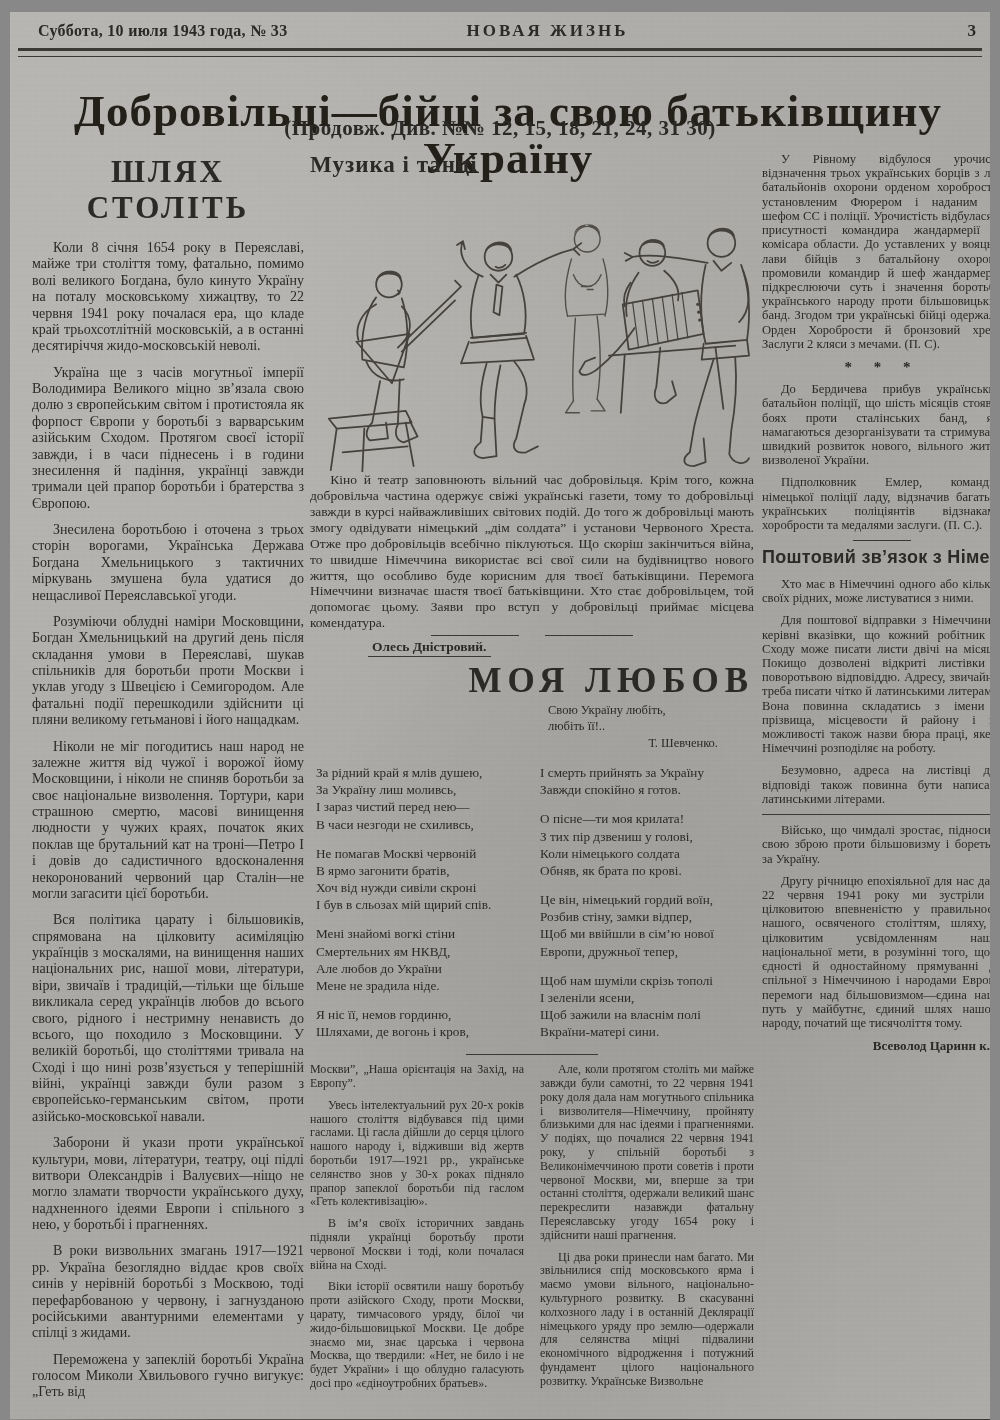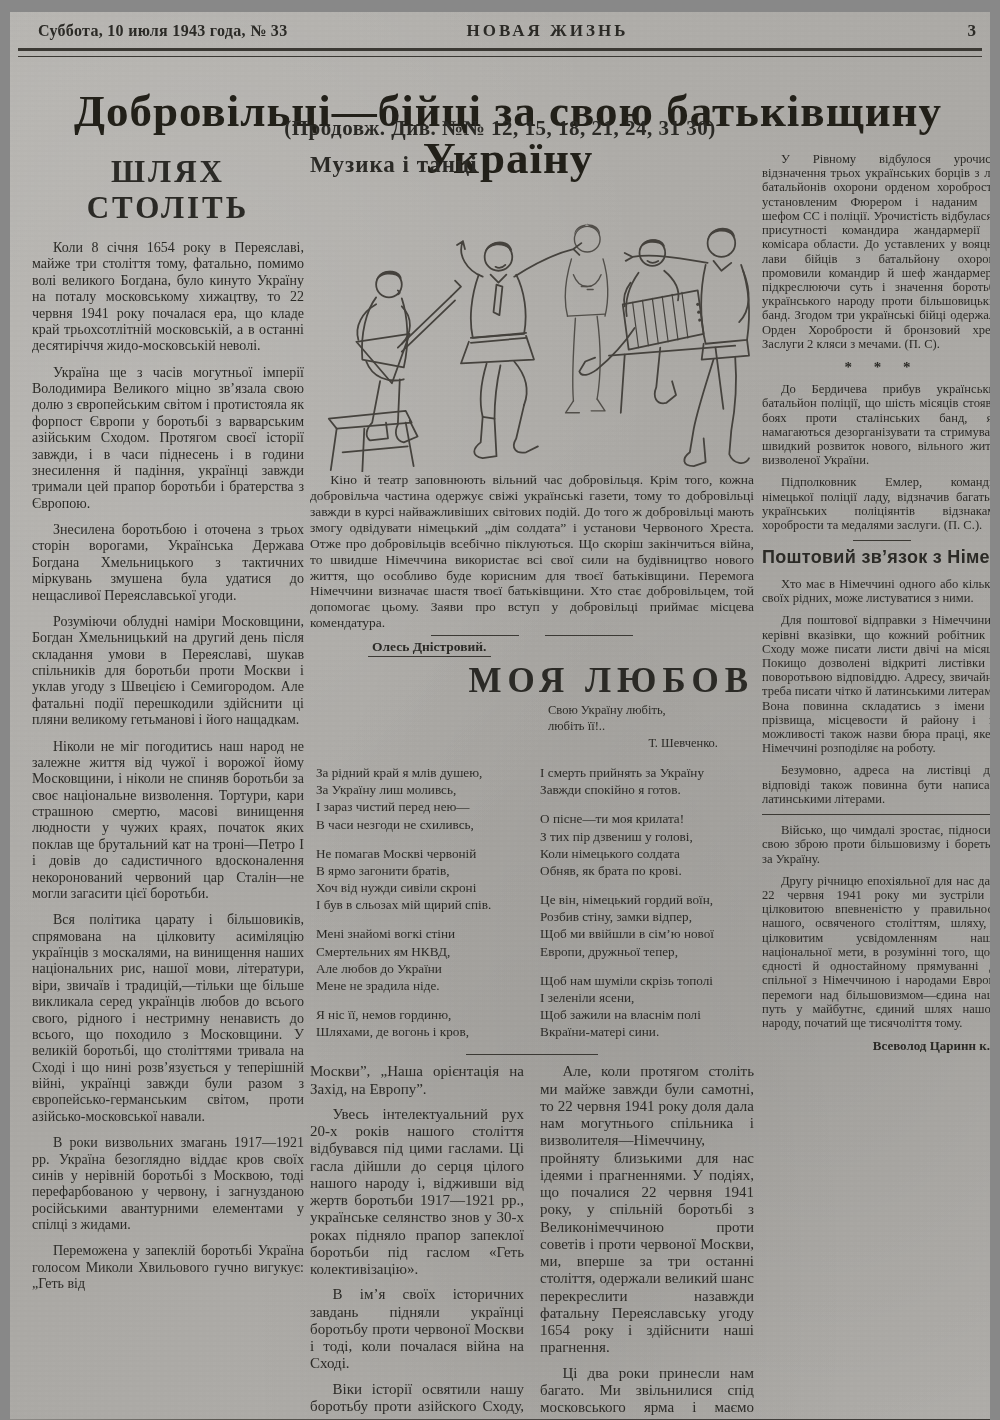--- a/index.html
+++ b/index.html
@@ -59,21 +59,21 @@
   .epigraph { margin:2px 0 0 238px; font-size:12.5px; line-height:1.25; }
   .epi-author { text-align:right; margin-right:36px; margin-top:2px; font-size:12.5px; }
   .poem-cols { display:flex; gap:16px; margin-top:12px; }
   .poem-col { width:50%; font-size:13.2px; line-height:1.3; }
   .poem-col:first-child { padding-left:6px; box-sizing:border-box;font-family:Liberation Serif, serif; }
   .stanza { margin-bottom:12px; }
   .rule-short { width:132px; margin:2px auto 8px; border-top:1.6px solid #3b3934; }
   .rule-short.small { width:58px; margin:2px auto 6px; }
   .bottom-cols { display:flex; gap:16px; margin-top:4px; }
   .bcol { width:50%; }
-  .bcol p { font-size:15px; line-height:1.15; margin-bottom:8px; }
+  .bcol p { font-size:12px; line-height:1.15; margin-bottom:8px; }
   .bcol.cont p:first-child { text-indent:0; }
 
   
   .sans-title { font-family:"Liberation Sans", sans-serif; font-weight:bold;
     font-size:21px; line-height:1.2; text-align:center; margin:0 0 10px;
     letter-spacing:.3px; }
   .sans-title.postal { font-size:18px; text-align:left; margin:2px 0 8px; white-space:nowrap; }
   .col-right p { font-size:12.6px; line-height:1.13; margin-bottom:8px; }
   .stars { text-align:center; font-size:15px; font-weight:bold;
     letter-spacing:9px; margin:0 0 6px; }
@@ -102,20 +102,21 @@
 
   <section class="col col-left">
     <h2>ШЛЯХ СТОЛІТЬ</h2>
     <div>
         <p>Коли 8 січня 1654 року в Переяславі, майже три століття тому, фатально, помимо волі великого Богдана, було кинуто Україну на поталу московському хижацтву, то 22 червня 1941 року почалася ера, що кладе край трьохсотлітній московській, а в останні десятиріччя жидо-московській неволі.</p>
         <p>Україна ще з часів могутньої імперії Володимира Великого міцно зв’язала свою долю з європейським світом і протистояла як форпост Європи у боротьбі з варварським азійським Сходом. Протягом своєї історії завжди, і в часи піднесень і в години знесилення й падіння, українці завжди тримали цей прапор боротьби і братерства з Європою.</p>
         <p>Знесилена боротьбою і оточена з трьох сторін ворогами, Українська Держава Богдана Хмельницького з тактичних міркувань змушена була удатися до нещасливої Переяславської угоди.</p>
         <p>Розуміючи облудні наміри Московщини, Богдан Хмельницький на другий день після складання умови в Переяславі, шукав спільників для боротьби проти Москви і уклав угоду з Швецією і Семигородом. Але фатальні події перешкодили здійснити ці пляни великому гетьманові і його нащадкам.</p>
         <p>Ніколи не міг погодитись наш народ не залежне життя від чужої і ворожої йому Московщини, і ніколи не спиняв боротьби за своє національне визволення. Тортури, кари страшною смертю, масові винищення людности у чужих краях, початок яких поклав ще брутальний кат на троні—Петро I і довів до садистичного вдосконалення некоронований червоний цар Сталін—не могли загасити цієї боротьби.</p>
         <p>Вся політика царату і більшовиків, спрямована на цілковиту асиміляцію українців з москалями, на винищення наших національних рис, нашої мови, літератури, віри, звичаїв і традицій,—тільки ще більше викликала серед українців любов до всього свого, рідного і нестримну ненависть до всього, що походило з Московщини. У великій боротьбі, що століттями тривала на Сході і що нині розв’язується у теперішній війні, українці завжди були разом з європейсько-германським світом, проти азійсько-московської навали.</p>
+        <p>Заборони й укази проти української культури, мови, літератури, театру, оці підлі витвори Олександрів і Валуєвих—ніщо не могло зламати творчости українського духу, надхненного ідеями Европи і спільного з нею, у боротьбі і прагненнях.</p>
         <p>В роки визвольних змагань 1917—1921 рр. Україна безоглядно віддає кров своїх синів у нерівній боротьбі з Москвою, тоді перефарбованою у червону, і загнузданою російськими авантурними елементами у спілці з жидами.</p>
         <p>Переможена у запеклій боротьбі Україна голосом Миколи Хвильового гучно вигукує: „Геть від</p>
       </div>
   </section>
 
   <section class="col col-center">
     <h3 class="illo-title">Музика і танці</h3>
 
     <svg class="illo" viewBox="0 0 444 296" width="444" height="292" aria-hidden="true">
       <g stroke="#45423d" stroke-width="1.8" fill="none" stroke-linecap="round" stroke-linejoin="round">

